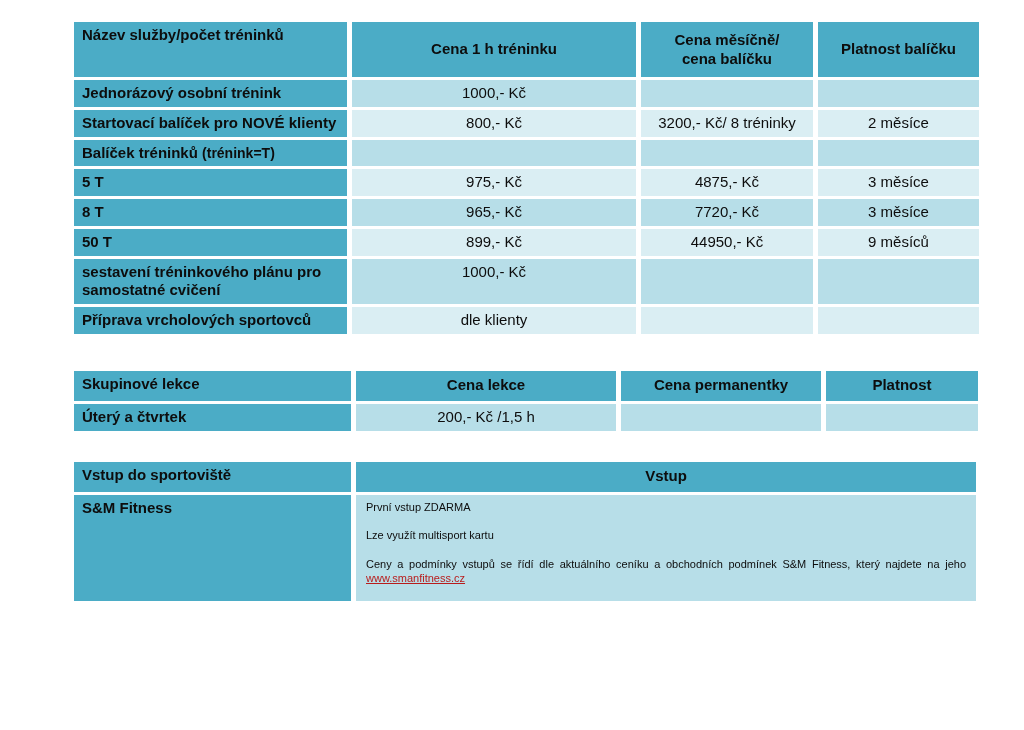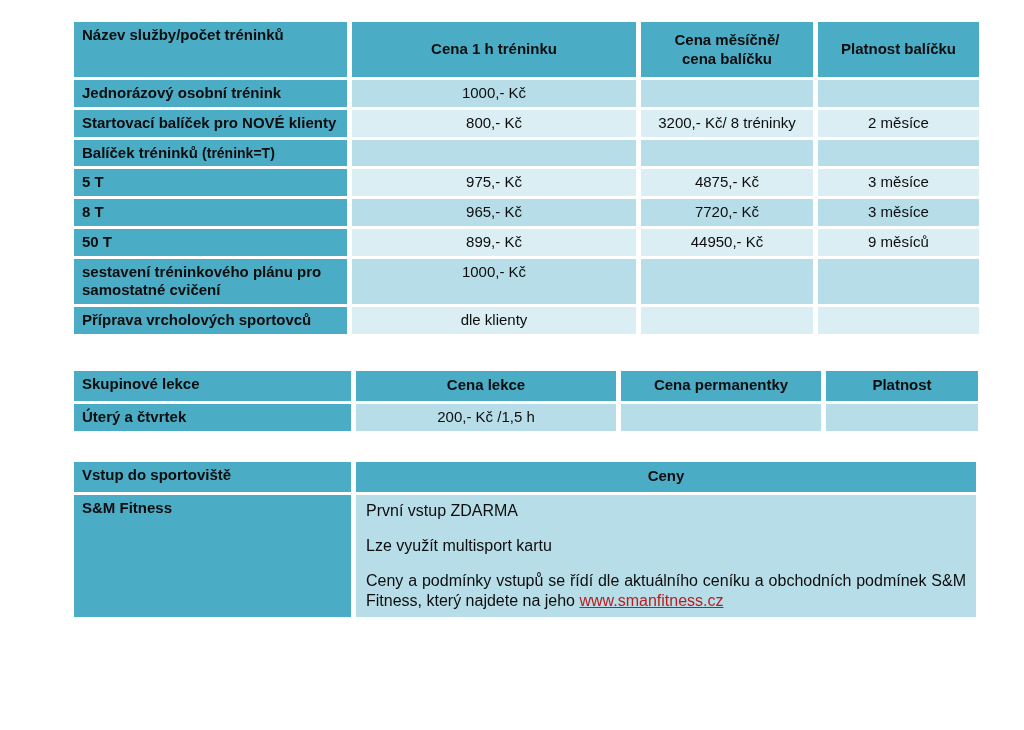--- a/index.html
+++ b/index.html
@@ -18,21 +18,21 @@
   th.first{vertical-align:top;text-align:left;}
   
   td.val{text-align:center;font-weight:normal;}
   
   tbody tr:nth-child(odd)  td.val{background:#B7DEE8;}
   tbody tr:nth-child(even) td.val{background:#DAEEF3;}
   .t1 thead th{height:47px;}
   .t2 thead th,.t3 thead th{height:22px;}
   .t2{margin-top:31px;}
   .t3{margin-top:25px;}
-  .t3 td.entry-detail{background:#B7DEE8;text-align:left;font-size:16px;height:94px;padding:6px 10px;}
+  .t3 td.entry-detail{background:#B7DEE8;text-align:left;font-size:11px;height:94px;padding:6px 10px;}
   .t3 td.label-cell{height:94px;}
   .entry-detail p{margin:0 0 15px 0;}
   .entry-detail p.justified{text-align:justify;margin-bottom:0;}
   .note{font-size:14px;font-weight:bold;}
   a.ext-link{color:#b91c1c;text-decoration:underline;}
 </style>
 </head>
 <body>
 
 <div class="page">
@@ -131,21 +131,21 @@
   </table>
 
   <table class="t3">
     <colgroup>
         <col style="width:277px">
         <col style="width:620px">
       </colgroup>
     <thead>
       <tr>
         <th class="first">Vstup do sportoviště</th>
-        <th>Ceny</th>
+        <th>Vstup</th>
       </tr>
     </thead>
     <tbody>
       <tr>
         <td class="label-cell">S&amp;M Fitness</td>
         <td class="entry-detail">
           <p>První vstup ZDARMA</p>
           <p>Lze využít multisport kartu</p>
           <p class="justified"><span>Ceny a podmínky vstupů se řídí dle aktuálního ceníku a obchodních podmínek S&amp;M Fitness, který najdete na jeho </span><a class="ext-link" href="#">www.smanfitness.cz</a></p>
         </td>

